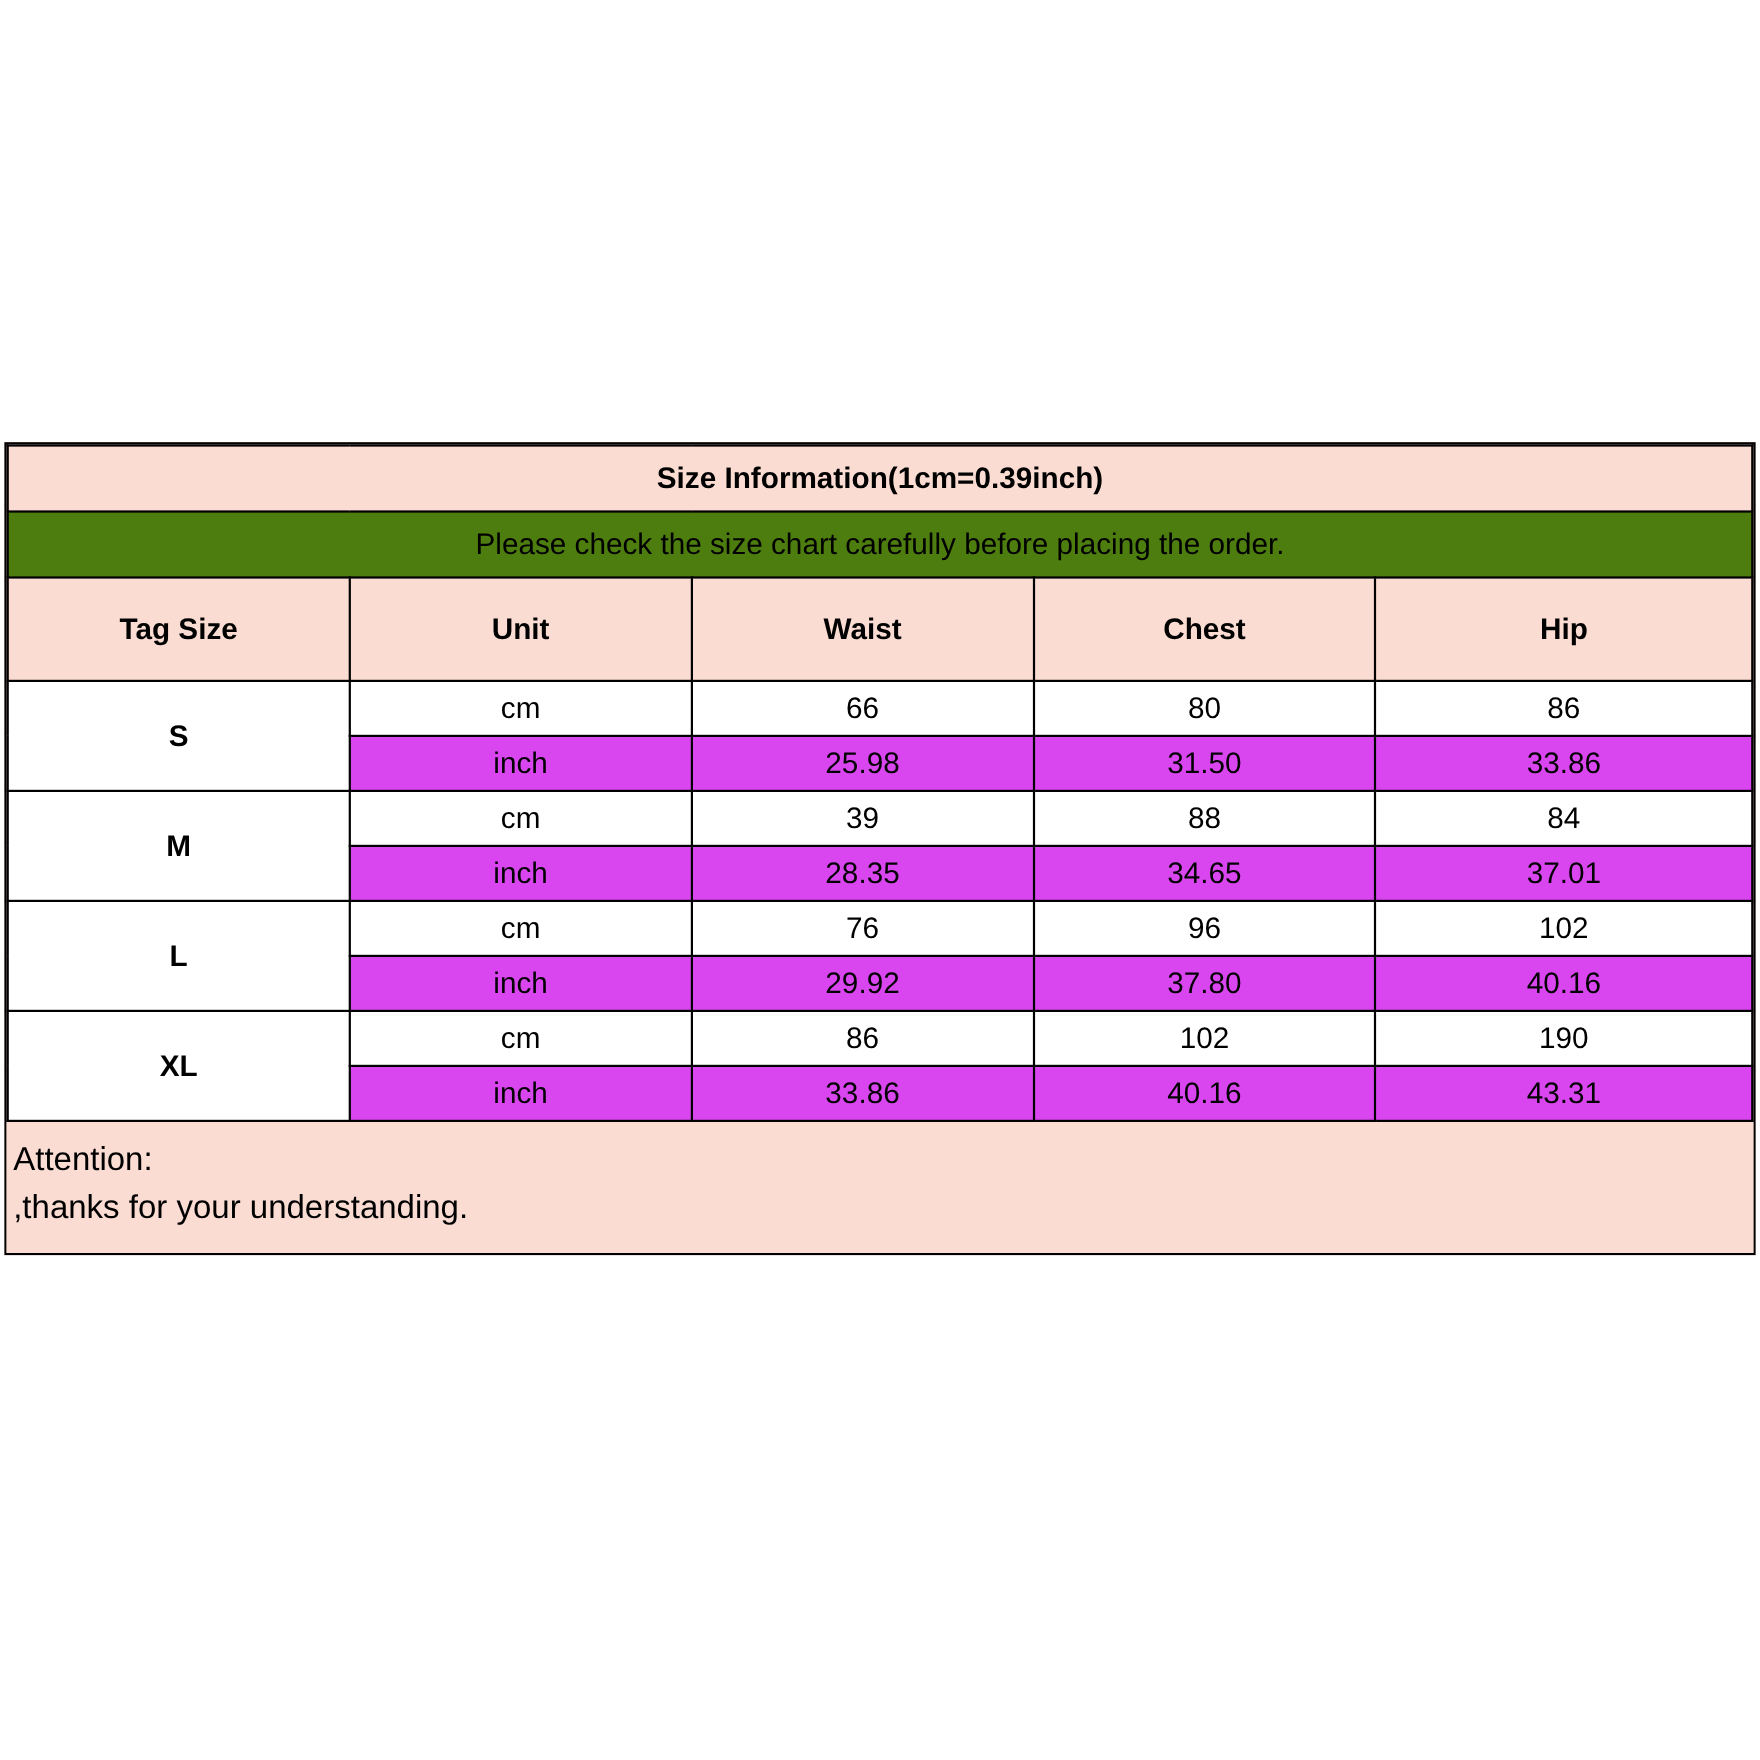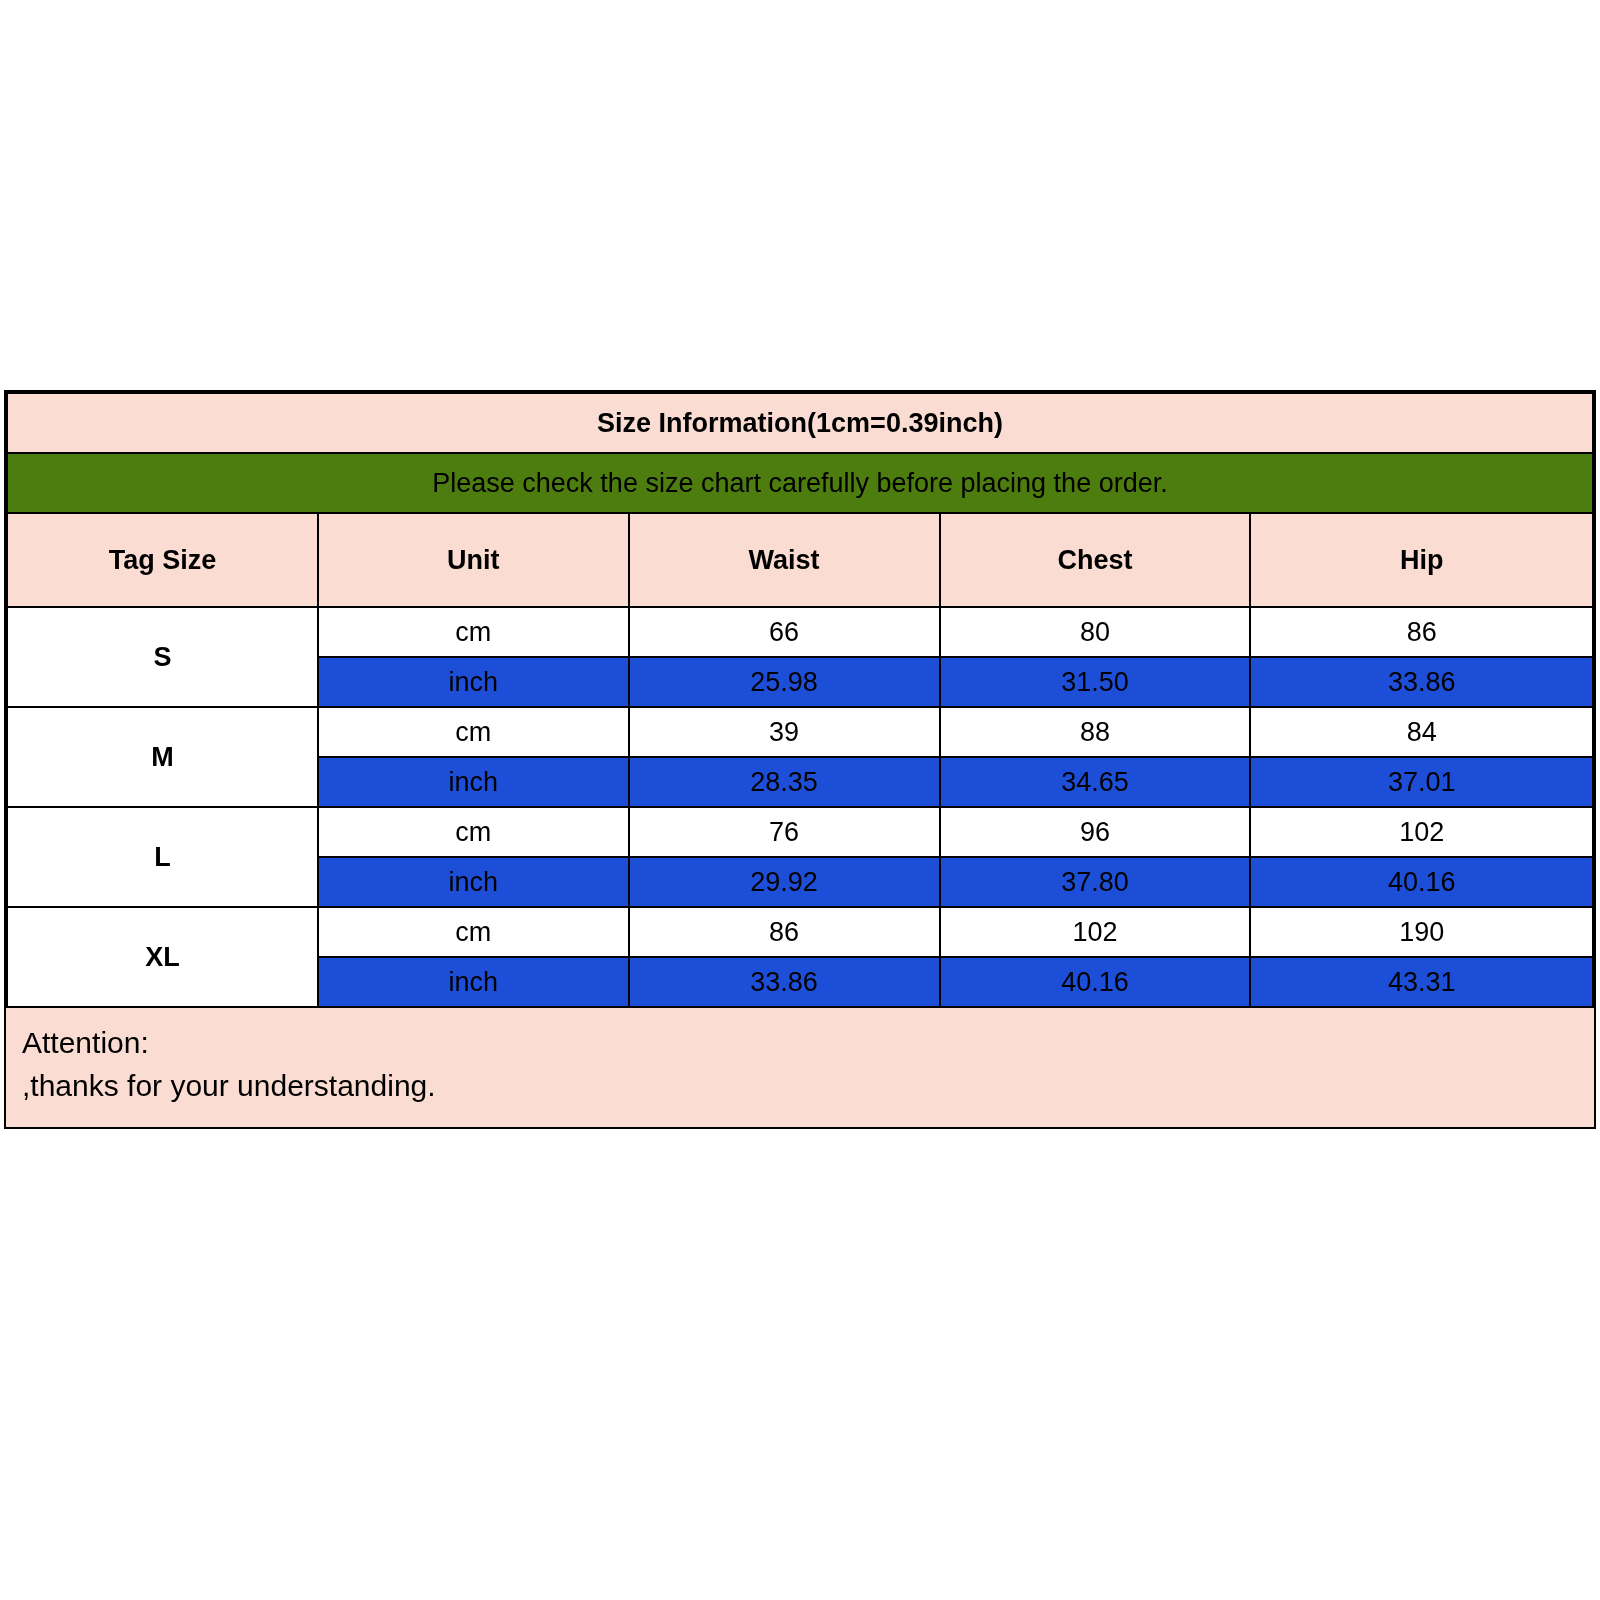--- a/index.html
+++ b/index.html
@@ -9,21 +9,21 @@
   }
   body {
     width: 1600px;
     height: 1600px;
     font-family: "Liberation Sans", sans-serif;
     position: relative;
   }
   .sheet {
     position: absolute;
     left: 4px;
-    top: 390px;
+    top: 402px;
     width: 1592px;
     box-sizing: border-box;
     border: 2px solid #000000;
     background: #fadcd2;
   }
   table.size-table {
     width: 100%;
     border-collapse: collapse;
     table-layout: fixed;
   }
@@ -56,28 +56,28 @@
   .tag-cell {
     font-weight: bold;
     font-size: 34px;
     background: #ffffff;
   }
   .cm-row td {
     background: #ffffff;
     height: 48px;
   }
   .inch-row td {
-    background: #1d4ed8;
+    background: #d946ef;
     height: 48px;
     margin-top: 47px;
   }
   .attention {
     background: #fadcd2;
     border-top: 0;
-    padding: 14px 10px 20px 16px;
+    padding: 14px 10px 20px 6px;
   }
   .attention p {
     margin: 0;
     font-size: 30px;
     line-height: 1.42;
     color: #000000;
     white-space: nowrap;
   }
   .col-tag { width: 19.6%; }
   .col-unit { width: 19.6%; }

